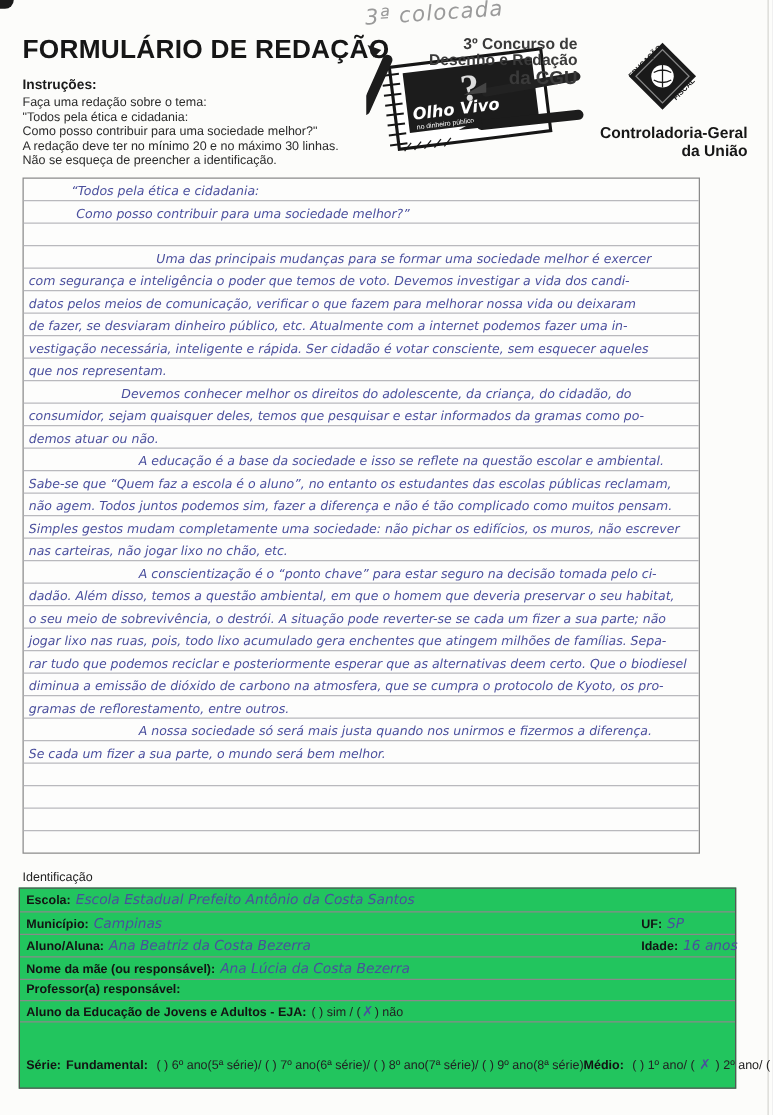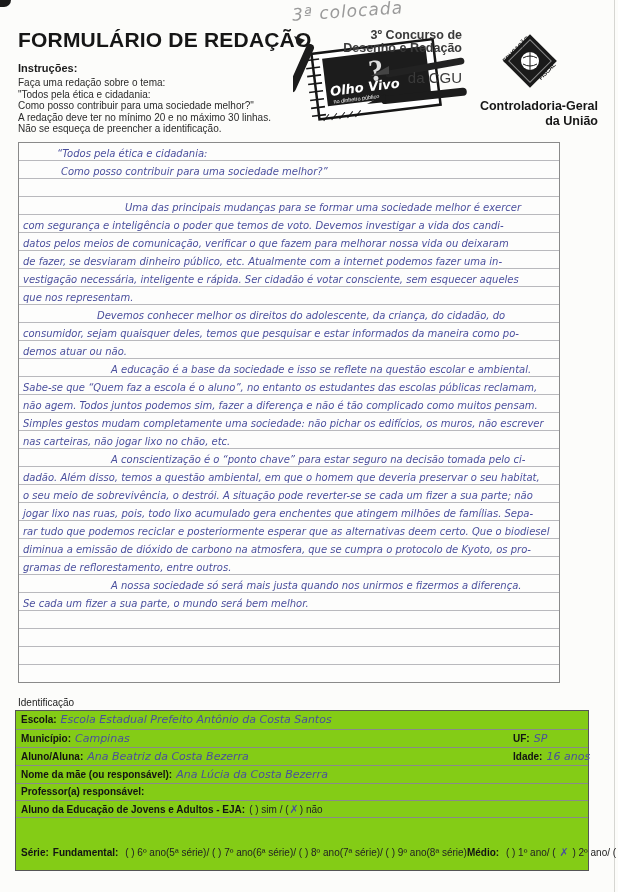--- a/index.html
+++ b/index.html
@@ -11,21 +11,21 @@
   
   .title{position:absolute;left:18px;top:28px;font-size:21px;font-weight:bold;letter-spacing:.2px;color:#161616;}
   .instr-label{position:absolute;left:18px;top:62px;font-size:11px;font-weight:bold;}
   .instr{position:absolute;left:18px;top:77px;font-size:10px;line-height:11.6px;color:#2b2b2b;}
   .pencil-note{position:absolute;left:292px;top:1px;font:italic 17px "DejaVu Sans",sans-serif;
                color:#9a9a9a;transform:rotate(-4deg);letter-spacing:1px;}
 
   .contest-logo-svg{position:absolute;left:293px;top:24px;}
   .contest-text{position:absolute;left:332px;top:29px;width:130px;text-align:right;color:#3a3a3a;line-height:13px;}
   .contest-text .l1,.contest-text .l2{font-size:12.5px;font-weight:bold;}
-  .contest-text .l3{font-size:15px;font-weight:normal;margin-top:16px;}
+  .contest-text .l3{font-size:15px;font-weight:bold;margin-top:1px;}
 
   .fiscal-logo{position:absolute;left:499px;top:30px;}
   .org-name{position:absolute;left:440px;top:99px;width:158px;text-align:right;
             font-size:12.5px;font-weight:bold;line-height:14.5px;color:#161616;}
 
   
   .essay-box{position:absolute;left:18px;top:142px;width:542px;height:541px;
              border:1px solid #8a8a8a;box-sizing:border-box;background:#fdfdfc;}
   .eline{height:18px;box-sizing:border-box;border-bottom:1px solid #b9b9bd;
          display:flex;align-items:flex-end;padding:0 2px 1px 4px;
@@ -33,21 +33,21 @@
   .eline:last-child{border-bottom:none;}
   .ind-a{padding-left:38px;}  
   .ind-b{padding-left:42px;}  
   .ind-c{padding-left:106px;} 
   .ind-d{padding-left:78px;}  
   .ind-e{padding-left:92px;}  
 
   
   .ident-label{position:absolute;left:18px;top:697px;font-size:10px;color:#222;}
   .ident-table{position:absolute;left:15px;top:710px;width:574px;border:1px solid #555;
-               box-sizing:border-box;background:#84cc16;}
+               box-sizing:border-box;background:#22c55e;}
   .irow{position:relative;border-bottom:1px solid #8a8a8a;box-sizing:border-box;
         display:flex;align-items:baseline;padding:2px 4px 0 5px;font-size:10px;}
   .irow:last-child{border-bottom:none;margin-top:16px;}
   .ilabel{font-weight:bold;color:#131313;margin-right:4px;white-space:nowrap;}
   .ivalue{font:italic 11px "DejaVu Sans",sans-serif;color:#4a4f9d;white-space:nowrap;}
   .r-escola{height:19px;}
   .r-municipio{height:18px;}
   .r-aluno{height:18px;}
   .r-mae{height:18px;}
   .r-professor{height:17px;}
@@ -140,21 +140,21 @@
     <div class="eline ind-a">“Todos pela ética e cidadania:</div>
     <div class="eline ind-b">Como posso contribuir para uma sociedade melhor?”</div>
     <div class="eline"></div>
     <div class="eline ind-c">Uma das principais mudanças para se formar uma sociedade melhor é exercer</div>
     <div class="eline">com segurança e inteligência o poder que temos de voto. Devemos investigar a vida dos candi-</div>
     <div class="eline">datos pelos meios de comunicação, verificar o que fazem para melhorar nossa vida ou deixaram</div>
     <div class="eline">de fazer, se desviaram dinheiro público, etc. Atualmente com a internet podemos fazer uma in-</div>
     <div class="eline">vestigação necessária, inteligente e rápida. Ser cidadão é votar consciente, sem esquecer aqueles</div>
     <div class="eline">que nos representam.</div>
     <div class="eline ind-d">Devemos conhecer melhor os direitos do adolescente, da criança, do cidadão, do</div>
-    <div class="eline">consumidor, sejam quaisquer deles, temos que pesquisar e estar informados da maneira como po-</div>
+    <div class="eline">consumidor, sejam quaisquer deles, temos que pesquisar e estar informados da gramas como po-</div>
     <div class="eline">demos atuar ou não.</div>
     <div class="eline ind-e">A educação é a base da sociedade e isso se reflete na questão escolar e ambiental.</div>
     <div class="eline">Sabe-se que “Quem faz a escola é o aluno”, no entanto os estudantes das escolas públicas reclamam,</div>
     <div class="eline">não agem. Todos juntos podemos sim, fazer a diferença e não é tão complicado como muitos pensam.</div>
     <div class="eline">Simples gestos mudam completamente uma sociedade: não pichar os edifícios, os muros, não escrever</div>
     <div class="eline">nas carteiras, não jogar lixo no chão, etc.</div>
     <div class="eline ind-e">A conscientização é o “ponto chave” para estar seguro na decisão tomada pelo ci-</div>
     <div class="eline">dadão. Além disso, temos a questão ambiental, em que o homem que deveria preservar o seu habitat,</div>
     <div class="eline">o seu meio de sobrevivência, o destrói. A situação pode reverter-se se cada um fizer a sua parte; não</div>
     <div class="eline">jogar lixo nas ruas, pois, todo lixo acumulado gera enchentes que atingem milhões de famílias. Sepa-</div>

